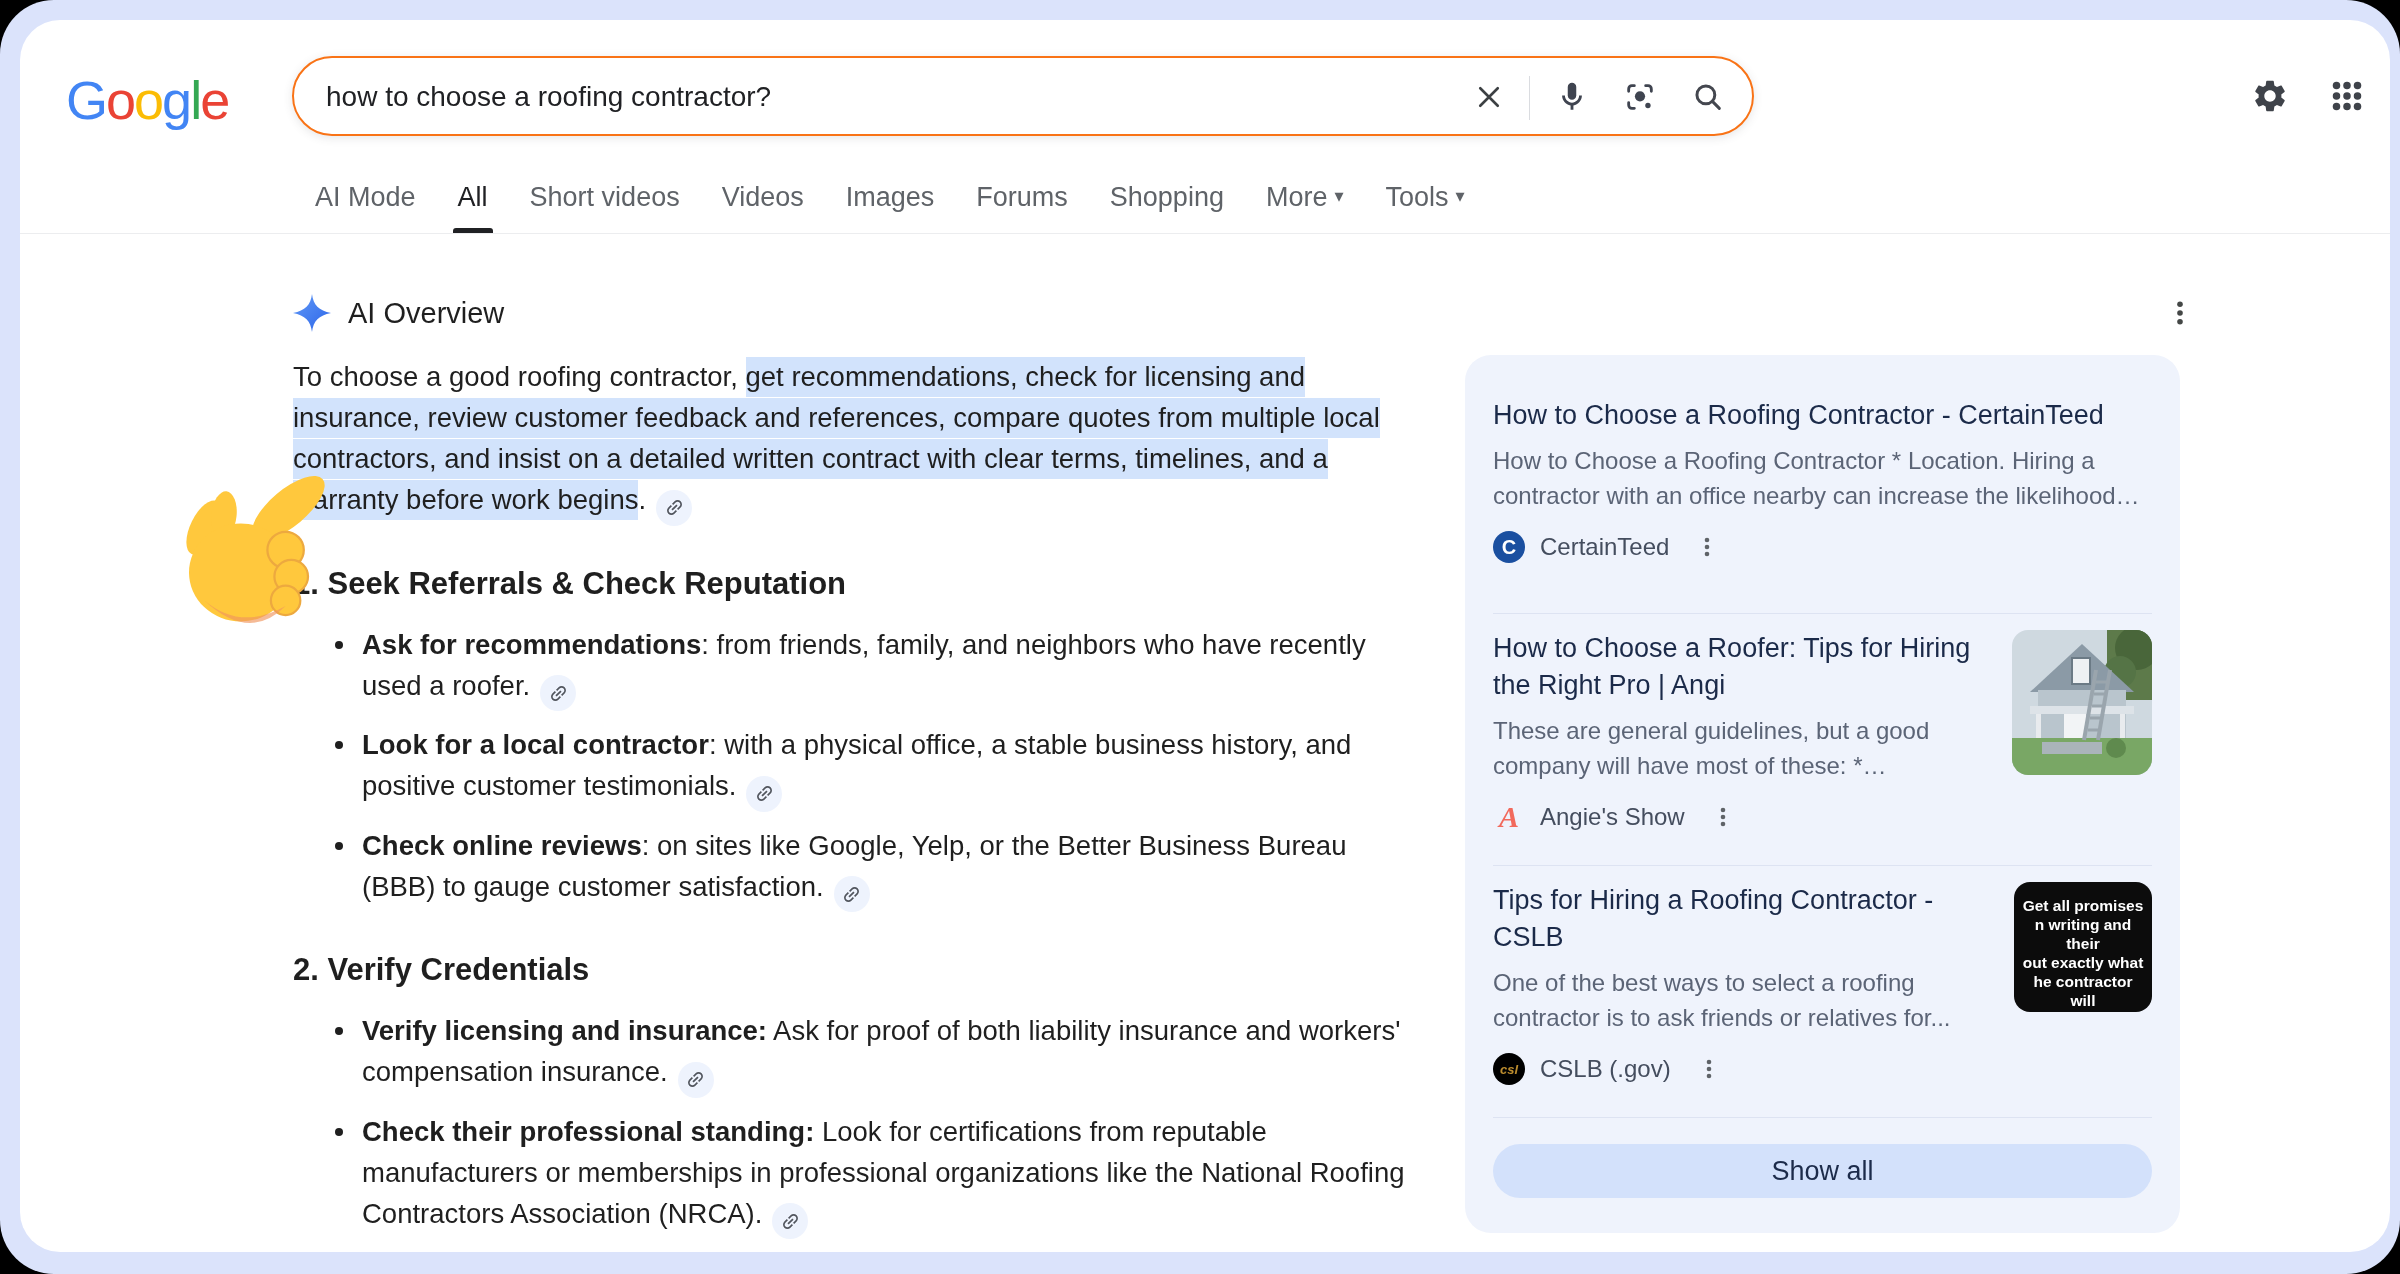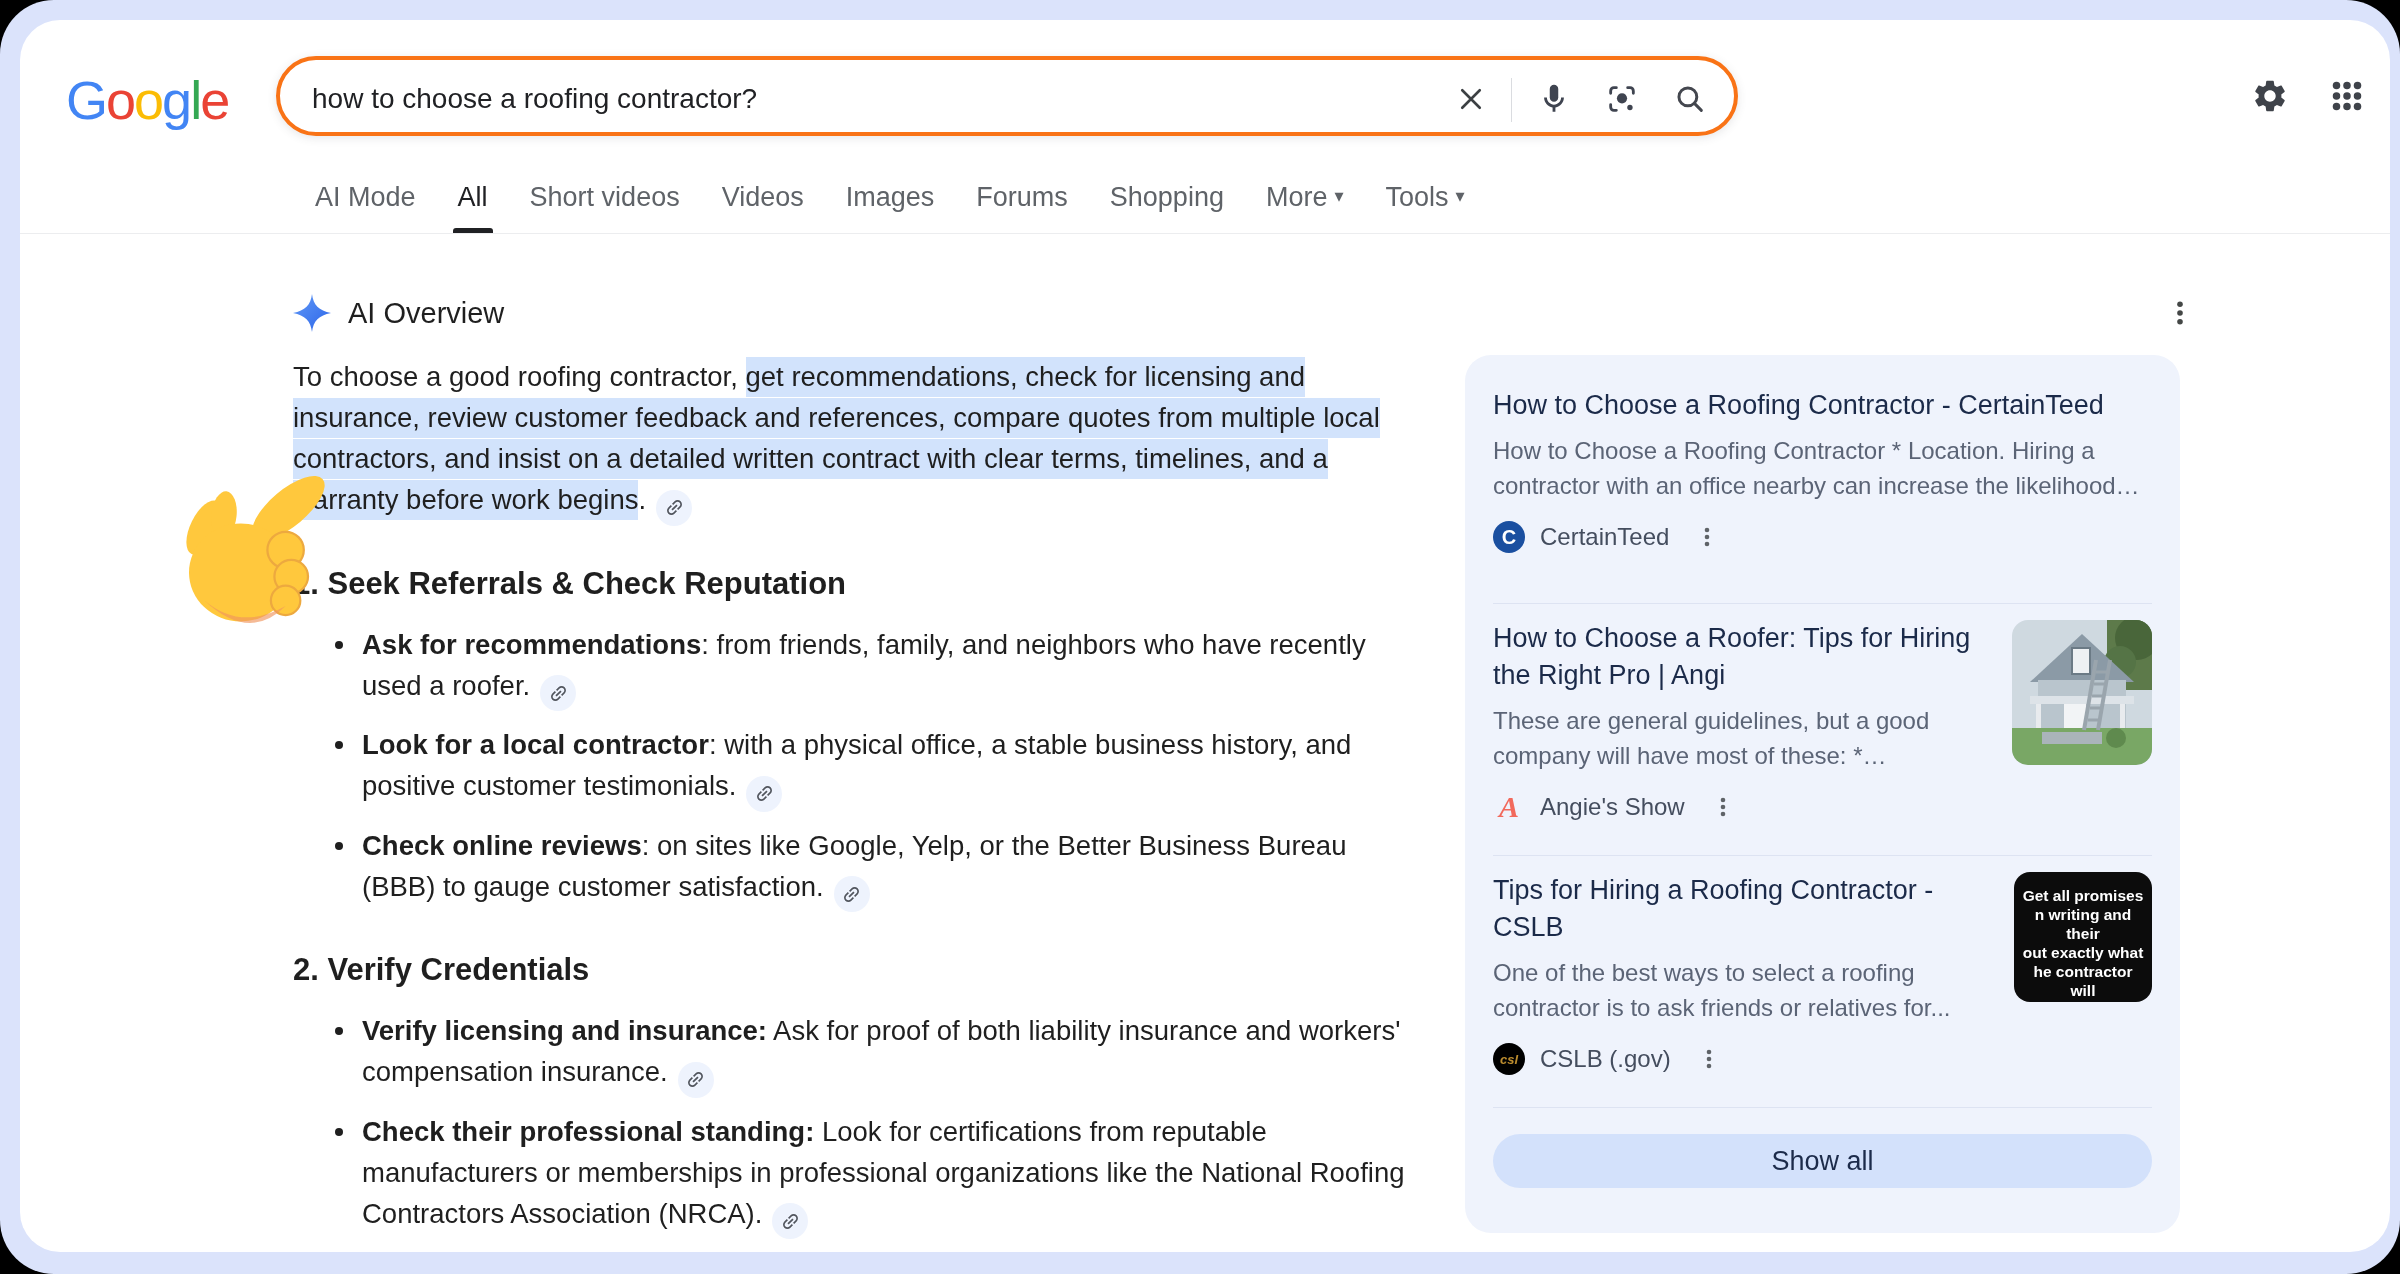--- a/index.html
+++ b/index.html
@@ -3,21 +3,21 @@
 <meta charset="utf-8">
 <style>
   html,body{margin:0;padding:0}
   body{width:2400px;height:1274px;background:#000;font-family:"Liberation Sans",sans-serif;position:relative;overflow:hidden}
   *{box-sizing:border-box}
   .frame{position:absolute;inset:0;background:#dbe3fb;border-radius:54px}
   .page{position:absolute;left:20px;top:20px;width:2370px;height:1232px;background:#fff;border-radius:40px;overflow:hidden}
 
   
   .logo{position:absolute;left:46px;top:50px;font-size:54px;font-weight:500;letter-spacing:-2px;line-height:60px;user-select:none}
-  .search-pill{position:absolute;left:256px;top:36px;width:1462px;height:80px;border-radius:40px;background:#fff;border:4px solid #f97316;box-shadow:0 2px 10px rgba(60,64,67,.13)}
+  .search-pill{position:absolute;left:272px;top:36px;width:1462px;height:80px;border-radius:40px;background:#fff;border:2px solid #f97316;box-shadow:0 2px 10px rgba(60,64,67,.13)}
   .query{position:absolute;left:32px;top:0;height:78px;line-height:78px;font-size:28px;color:#202124;white-space:nowrap}
   .pill-ic{position:absolute;top:19px;width:40px;height:40px;display:flex;align-items:center;justify-content:center;cursor:pointer}
   .pill-divider{position:absolute;top:18px;width:1px;height:44px;background:#dadce0}
   .hdr-ic{position:absolute;top:52px;width:48px;height:48px;display:flex;align-items:center;justify-content:center;cursor:pointer}
 
   
   .tabs{position:absolute;left:295px;top:162px;height:51px;display:flex;gap:42px;font-size:27px;color:#5f6368;align-items:stretch}
   .tab{display:flex;gap:7px;position:relative;cursor:pointer;white-space:nowrap}
   .tab.active{color:#202124;font-weight:500}
   .tab.active:after{content:"";position:absolute;left:-5px;right:-5px;bottom:0;height:5px;background:#202124;border-radius:3px 3px 0 0}
@@ -36,21 +36,21 @@
   h3.sec{margin:40px 0 0;font-size:31px;font-weight:600;color:#1f1f1f}
   ul.blist{margin:22px 0 0;padding:0 0 0 69px;list-style:none}
   ul.blist li{margin:0 0 13px;font-size:27.5px;line-height:41px;position:relative}
   ul.blist li:before{content:"";position:absolute;left:-27px;top:17px;width:8px;height:8px;border-radius:50%;background:#1f1f1f}
   ul.blist b{font-weight:700}
   .hand{position:absolute;left:148px;top:446px;width:168px;height:168px;pointer-events:none}
 
   
   .sidebar{position:absolute;left:1445px;top:335px;width:715px;height:878px;background:#eff3fc;border-radius:26px;padding:0 28px}
   .card{padding:16px 0 32px;border-bottom:1px solid #dde3f2}
-  .card:nth-child(1){padding:32px 0 50px}
+  .card:nth-child(1){padding:42px 0 50px}
   .card-flex{display:flex;gap:22px;align-items:flex-start}
   .card-text{flex:1;min-width:0}
   .card-title{font-size:27px;line-height:37px;color:#1b2a49;cursor:pointer;display:-webkit-box;-webkit-line-clamp:2;-webkit-box-orient:vertical;overflow:hidden}
   .card-snippet{margin-top:9px;font-size:24px;line-height:35px;color:#5b6476;display:-webkit-box;-webkit-line-clamp:2;-webkit-box-orient:vertical;overflow:hidden}
   .card-src{margin-top:18px;display:flex;align-items:center;gap:15px;height:32px}
   .src-logo{width:32px;height:32px;border-radius:50%;display:flex;align-items:center;justify-content:center;font-weight:700;flex-shrink:0}
   .src-name{font-size:24px;color:#444d5e}
   .src-kebab{width:34px;height:34px;display:flex;align-items:center;justify-content:center;cursor:pointer;margin-left:6px}
   .thumb{border-radius:16px;overflow:hidden;flex-shrink:0;cursor:pointer}
   .quote-thumb{background:#0c0c0c;color:#fff;font-weight:700;font-size:15.5px;line-height:19px;padding:14px 8px;text-align:center}

